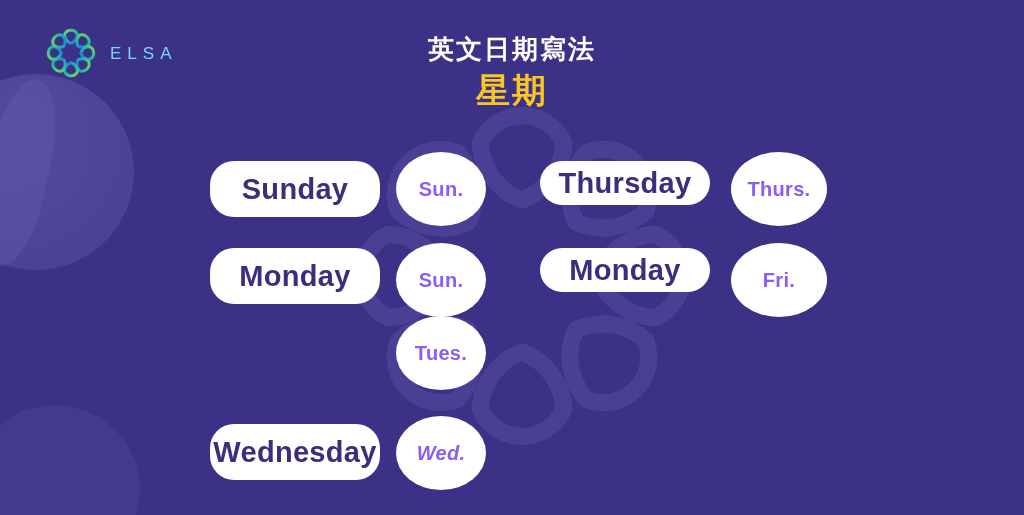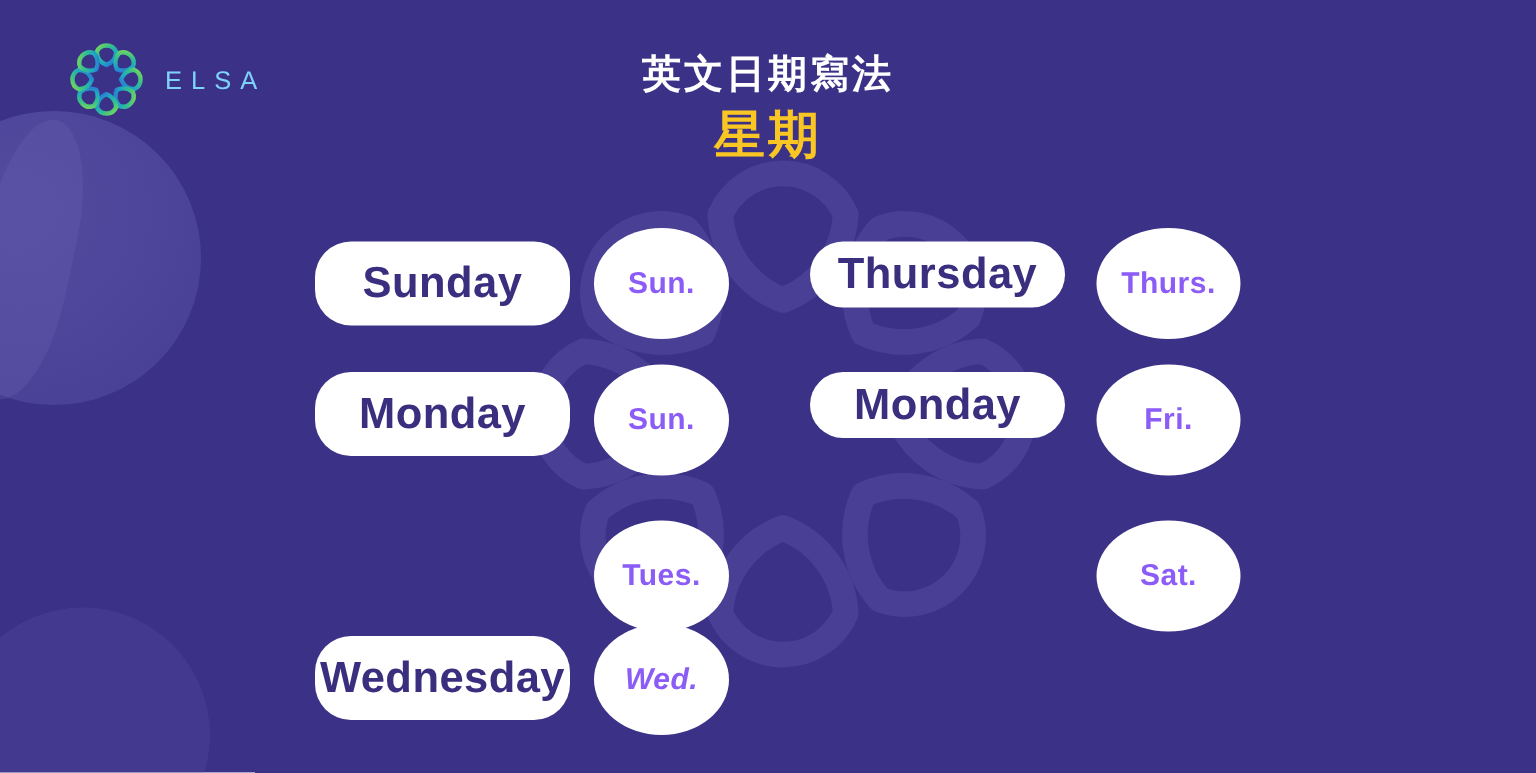--- a/index.html
+++ b/index.html
@@ -143,21 +143,21 @@
   .col-b-pill { left: 540px; width: 170px; height: 44px; }
   .col-b-oval { left: 731px; width: 96px; height: 74px; }
 
   .row-1-pill { top: 161px; }
   .row-2-pill { top: 248px; }
   .row-3-pill { top: 335px; }
   .row-4-pill { top: 424px; text-align: center; }
 
   .row-1-oval { top: 152px; }
   .row-2-oval { top: 243px; }
-  .row-3-oval { top: 347px; }
+  .row-3-oval { top: 316px; }
   .row-4-oval { top: 416px; font-style: italic; }
 </style>
 </head>
 <body>
 
 <div id="canvas">
 
   <div class="bg-layer">
     <div class="bg-blob-left"></div>
     <div class="bg-blob-left-streak"></div>
@@ -258,16 +258,15 @@
 
     <div class="pill col-a-pill row-4-pill">Wednesday</div>
     <div class="oval col-a-oval row-4-oval">Wed.</div>
 
     <div class="pill col-b-pill row-1-pill">Thursday</div>
     <div class="oval col-b-oval row-1-oval">Thurs.</div>
 
     <div class="pill col-b-pill row-2-pill">Monday</div>
     <div class="oval col-b-oval row-2-oval">Fri.</div>
 
-    <div class="oval col-b-oval row-3-oval">Sat.</div>
 
   </div>
 </div>
 
 </body></html>

